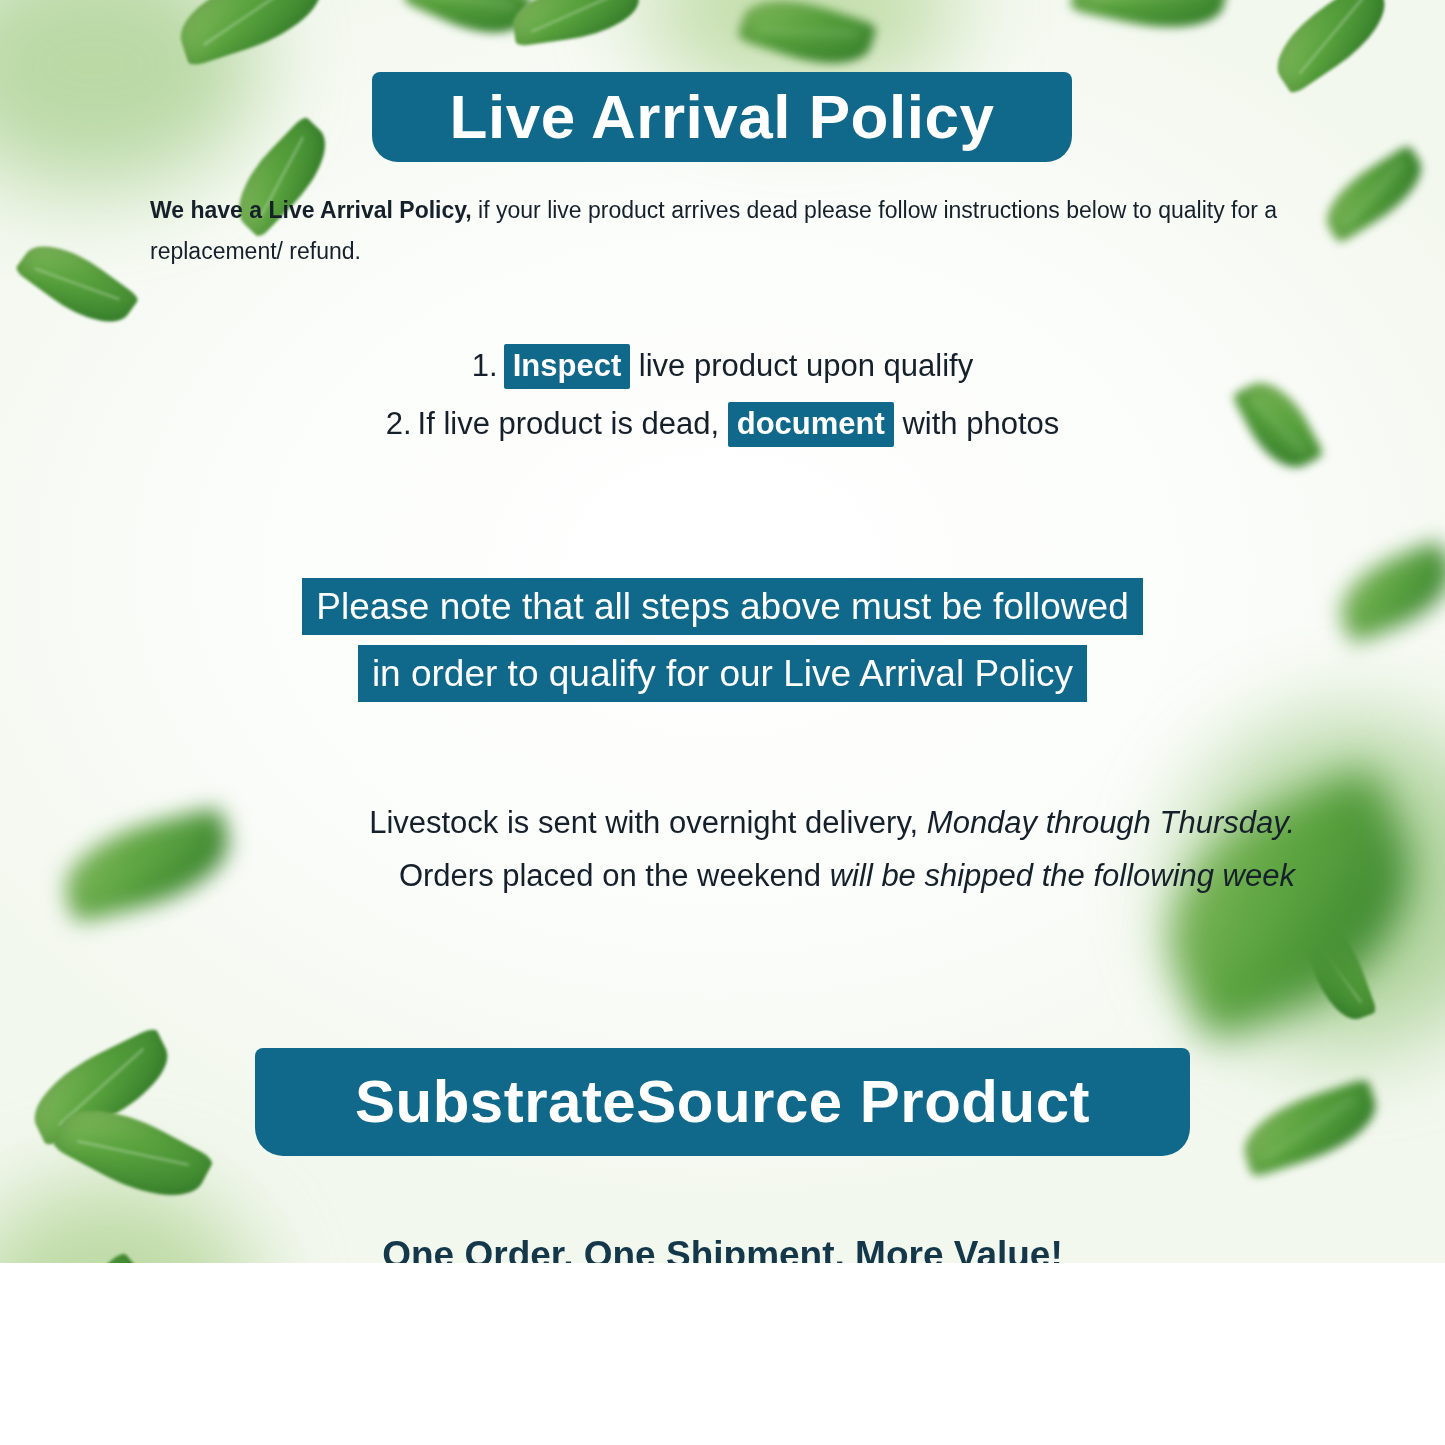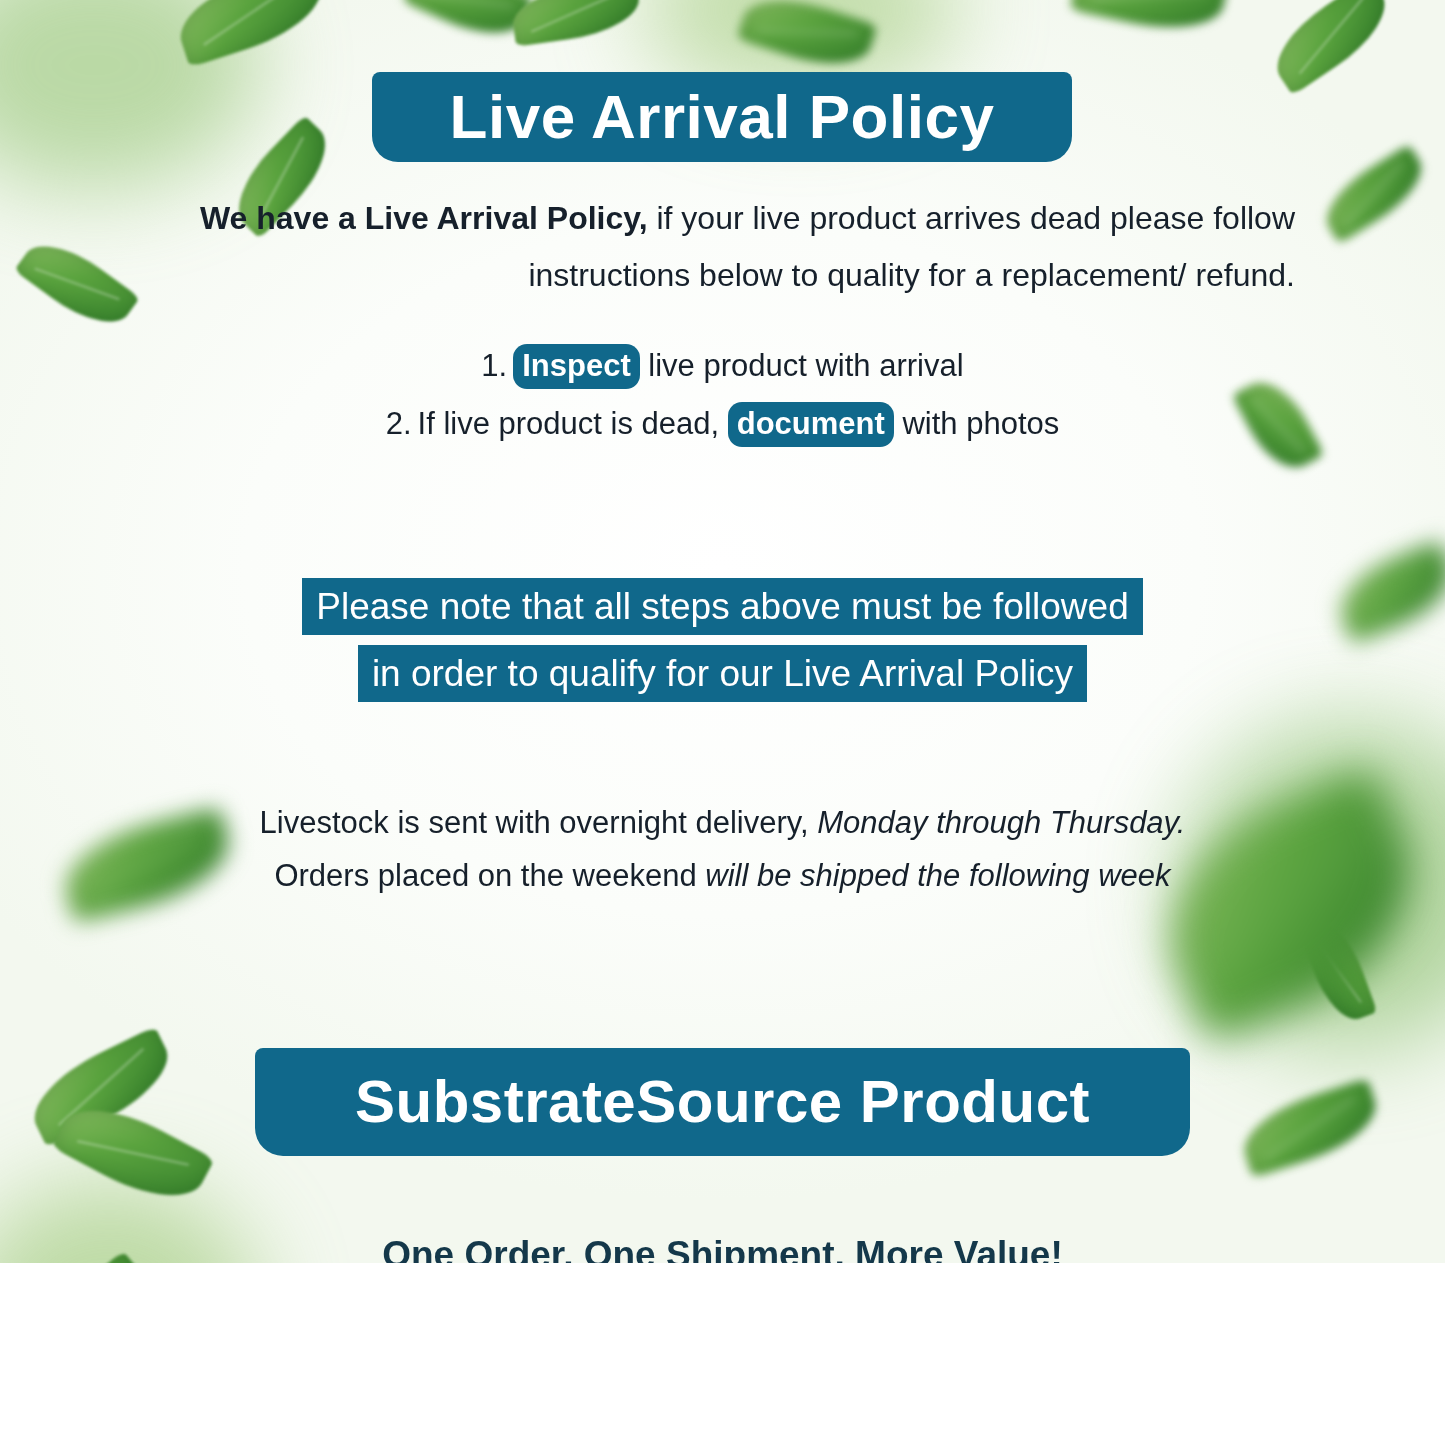--- a/index.html
+++ b/index.html
@@ -79,23 +79,23 @@
     font-size: 62px;
     text-align: center;
     line-height: 90px;
   }
 
   #intro {
     position: absolute;
     left: 150px;
     top: 190px;
     width: 1145px;
-    text-align: right;
-    color: #16202b;
-    font-size: 32px;
+    text-align: left;
+    color: #16202b;
+    font-size: 23px;
     line-height: 1.78;
   }
   #intro .lead { font-weight: bold; }
 
   .steps {
     position: absolute;
     left: 150px;
     top: 348px;
     width: 1145px;
     text-align: center;
@@ -104,21 +104,21 @@
   }
   .step {
     margin-bottom: 22px;
     white-space: nowrap;
   }
   .hl {
     background: #10688b;
     color: #fff;
     padding: 4px 9px 6px 9px;
     font-weight: bold;
-    border-radius: 14px;
+    border-radius: 2px;
   }
   .step .num { margin-right: 6px; }
 
   #note {
     position: absolute;
     left: 150px;
     top: 578px;
     width: 1145px;
     text-align: center;
     font-size: 37px;
@@ -130,21 +130,21 @@
     color: #ffffff;
     padding: 10px 14px;
     margin-bottom: 10px;
   }
 
   #shipping {
     position: absolute;
     left: 150px;
     top: 796px;
     width: 1145px;
-    text-align: center;
+    text-align: right;
     color: #16202b;
     font-size: 31px;
     line-height: 1.72;
   }
   #shipping em { font-style: italic; }
 
   #product-banner {
     position: absolute;
     left: 255px;
     top: 1048px;
@@ -218,21 +218,21 @@
   <div class="content">
 
     <div id="title-banner" class="banner">Live Arrival Policy</div>
 
     <div id="intro">
       <span class="lead">We have a Live Arrival Policy,</span><span> if your live product arrives dead please follow instructions below to quality for a replacement/ refund.</span>
     </div>
 
     <div class="steps">
       <div class="step">
-        <span class="num">1.</span><span></span><span class="hl">Inspect</span><span> live product with arrival</span>
+        <span class="num">1.</span><span></span><span class="hl">Inspect</span><span> live product upon qualify</span>
       </div>
       <div class="step">
         <span class="num">2.</span><span>If live product is dead, </span><span class="hl">document</span><span> with photos</span>
       </div>
     </div>
 
     <div id="note">
       <div><span class="nl">Please note that all steps above must be followed</span></div>
       <div><span class="nl">in order to qualify for our Live Arrival Policy</span></div>
     </div>

